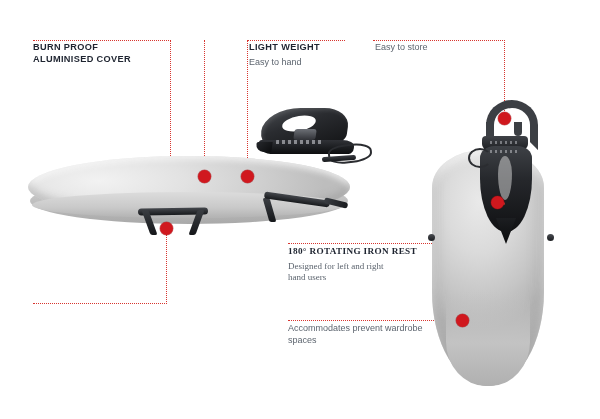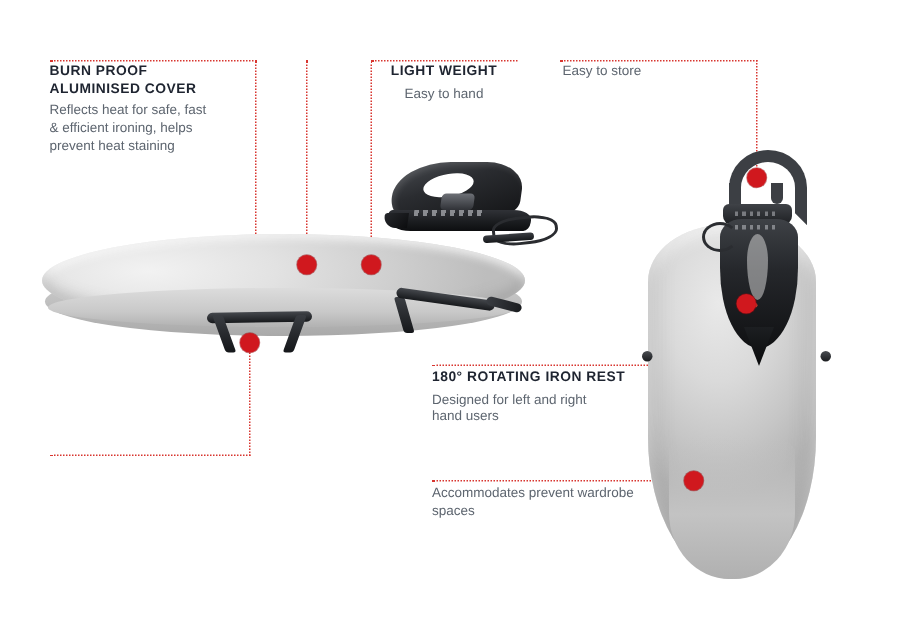--- a/index.html
+++ b/index.html
@@ -13,21 +13,21 @@
   
   .callout{position:absolute;}
   .callout h3{
     margin:0 0 3px 0;
     font-size:9.2px;font-weight:bold;letter-spacing:.35px;
     color:#1e2430;text-transform:uppercase;line-height:11.5px;
   }
   .callout p{
     margin:0;font-size:9px;line-height:11.8px;color:#5d656f;
   }
-  .callout.center h3,.callout.center p{text-align:center;}
+  .callout.center h3,.callout.center p{}
 
   
   .vrail{position:absolute;border-left:1px dotted #d8352f;}
   .hrail{position:absolute;border-top:1px dotted #d8352f;}
 
   
   .dot{
     position:absolute;border-radius:50%;
     background:#d0181e;
     box-shadow:0 0 0 .5px rgba(150,10,14,.55);
@@ -286,33 +286,32 @@
 
   <div class="dot" style="left:198px;top:170px;width:13px;height:13px;"></div>
   <div class="dot" style="left:241px;top:170px;width:13px;height:13px;"></div>
   <div class="dot" style="left:160px;top:222px;width:13px;height:13px;"></div>
   <div class="dot" style="left:498px;top:112px;width:13px;height:13px;"></div>
   <div class="dot" style="left:491px;top:196px;width:13px;height:13px;"></div>
   <div class="dot" style="left:456px;top:314px;width:13px;height:13px;"></div>
 
   <div class="callout" style="left:33px;top:42px;width:136px;">
     <h3><span>BURN PROOF</span><br><span>ALUMINISED COVER</span></h3>
-    <p><span>Reflects heat for safe, fast</span><br><span>&amp; efficient ironing, helps</span><br><span>prevent heat staining</span></p>
   </div>
 
   <div class="callout center" style="left:249px;top:42px;width:94px;">
     <h3>LIGHT WEIGHT</h3>
     <p>Easy to hand</p>
   </div>
 
   <div class="callout" style="left:375px;top:42px;width:128px;">
     <p>Easy to store</p>
   </div>
 
-  <div class="callout" style="left:288px;top:246px;width:160px;">
+  <div class="callout" style="left:288px;top:246px;width:160px;font-family:Liberation Serif, serif;">
     <h3>180° ROTATING IRON REST</h3>
     <p><span>Designed for left and right</span><br><span>hand users</span></p>
   </div>
 
 
   <div class="callout" style="left:288px;top:323px;width:172px;">
     <p><span>Accommodates prevent wardrobe</span><br><span>spaces</span></p>
   </div>
 
 </div>

